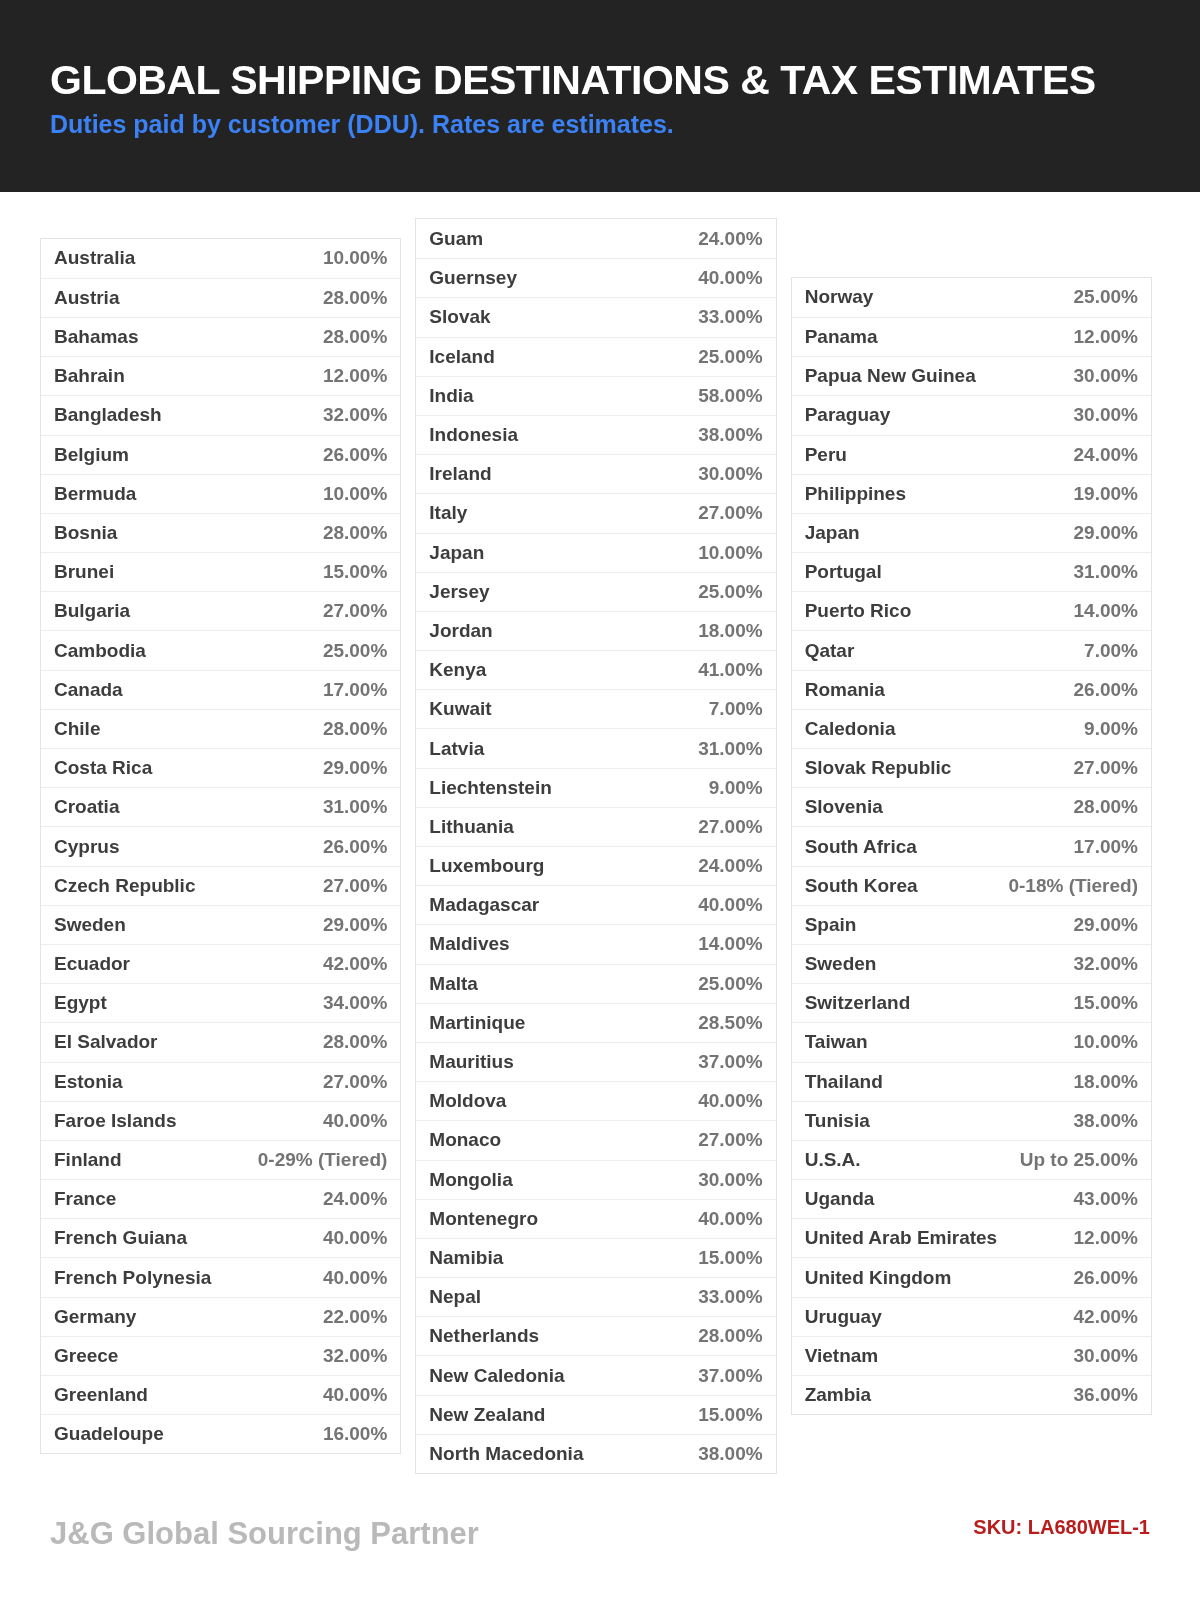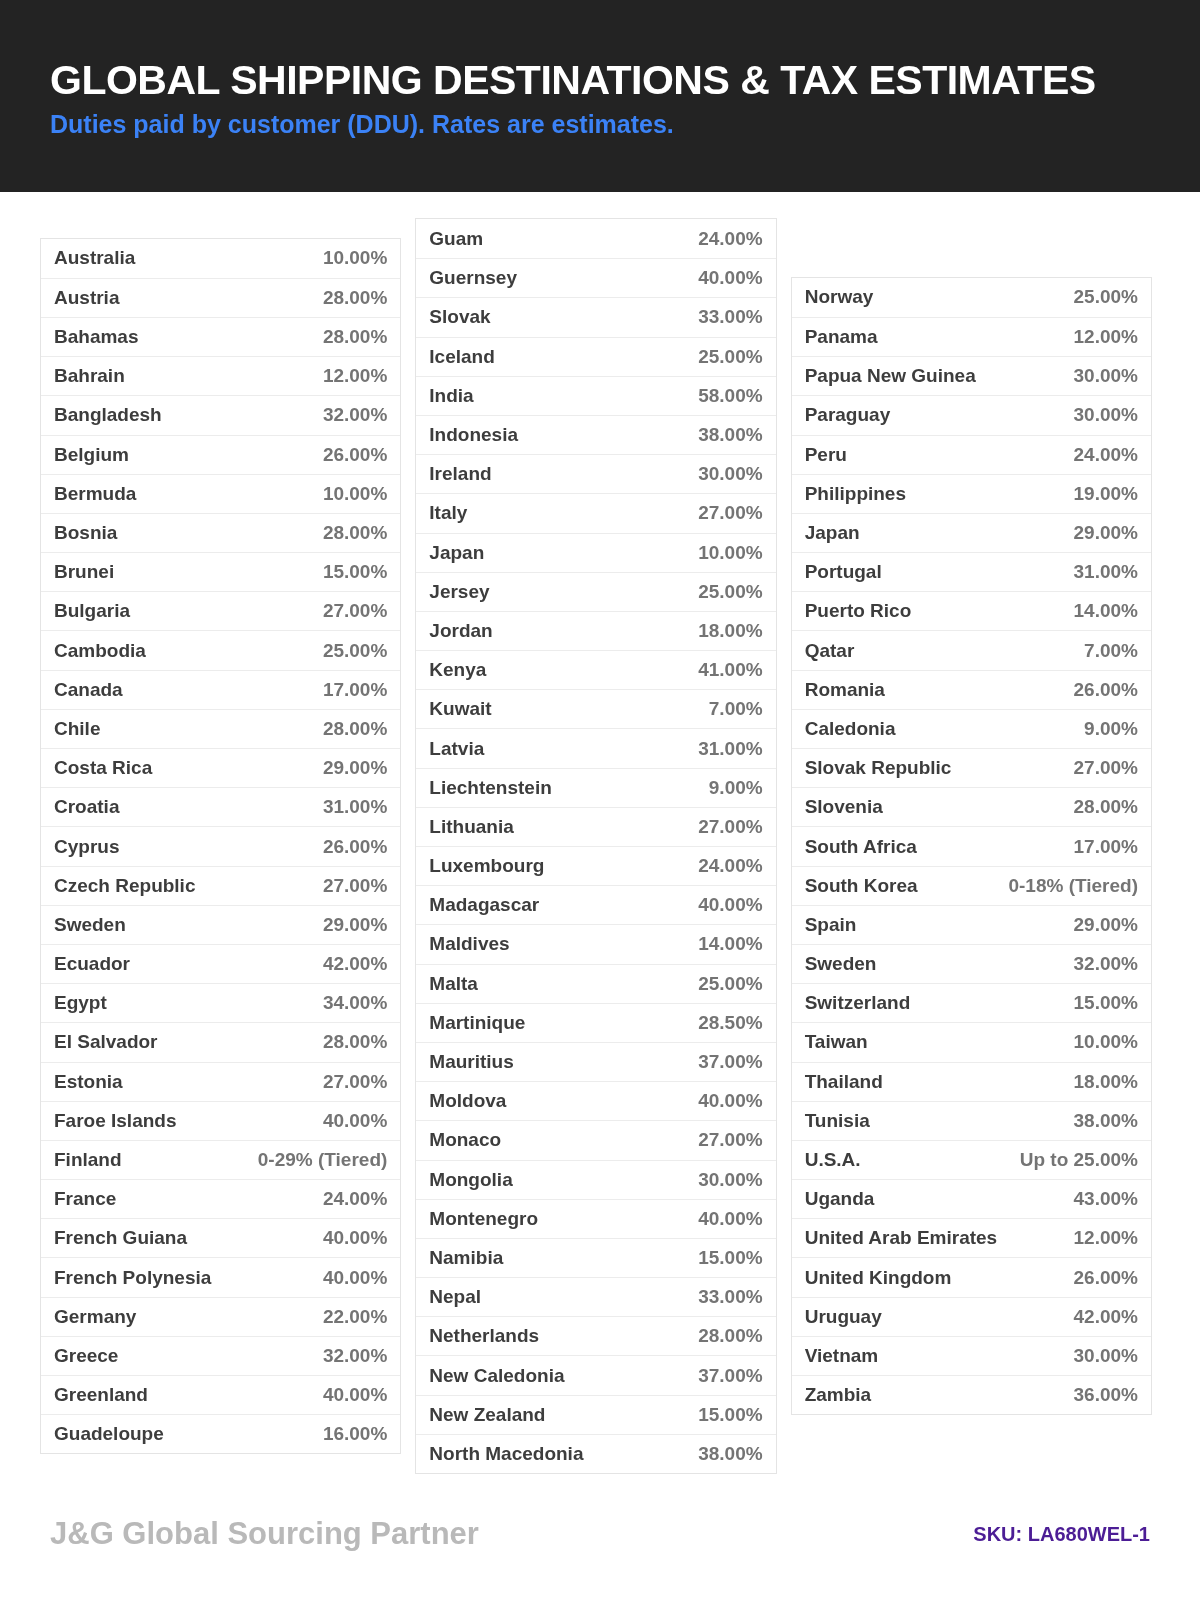--- a/index.html
+++ b/index.html
@@ -70,32 +70,32 @@
     white-space:nowrap;
     margin-left:10px;
   }
 
   
   .footer {
     position:absolute;
     left:50px; right:50px; bottom:48px;
     display:flex;
     justify-content:space-between;
-    align-items:center;
+    align-items:flex-start;
   }
   .brand {
     font-size:31px;
     font-weight:bold;
     color:#b9b9b9;
     letter-spacing:0;
   }
   .sku {
     font-size:20px;
     font-weight:bold;
-    color:#4c1d95;
+    color:#b91c1c;
   }
 </style>
 </head>
 <body>
 
 <div class="header">
   <div class="title">GLOBAL SHIPPING DESTINATIONS &amp; TAX ESTIMATES</div>
   <div class="subtitle">Duties paid by customer (DDU). Rates are estimates.</div>
 </div>
 

